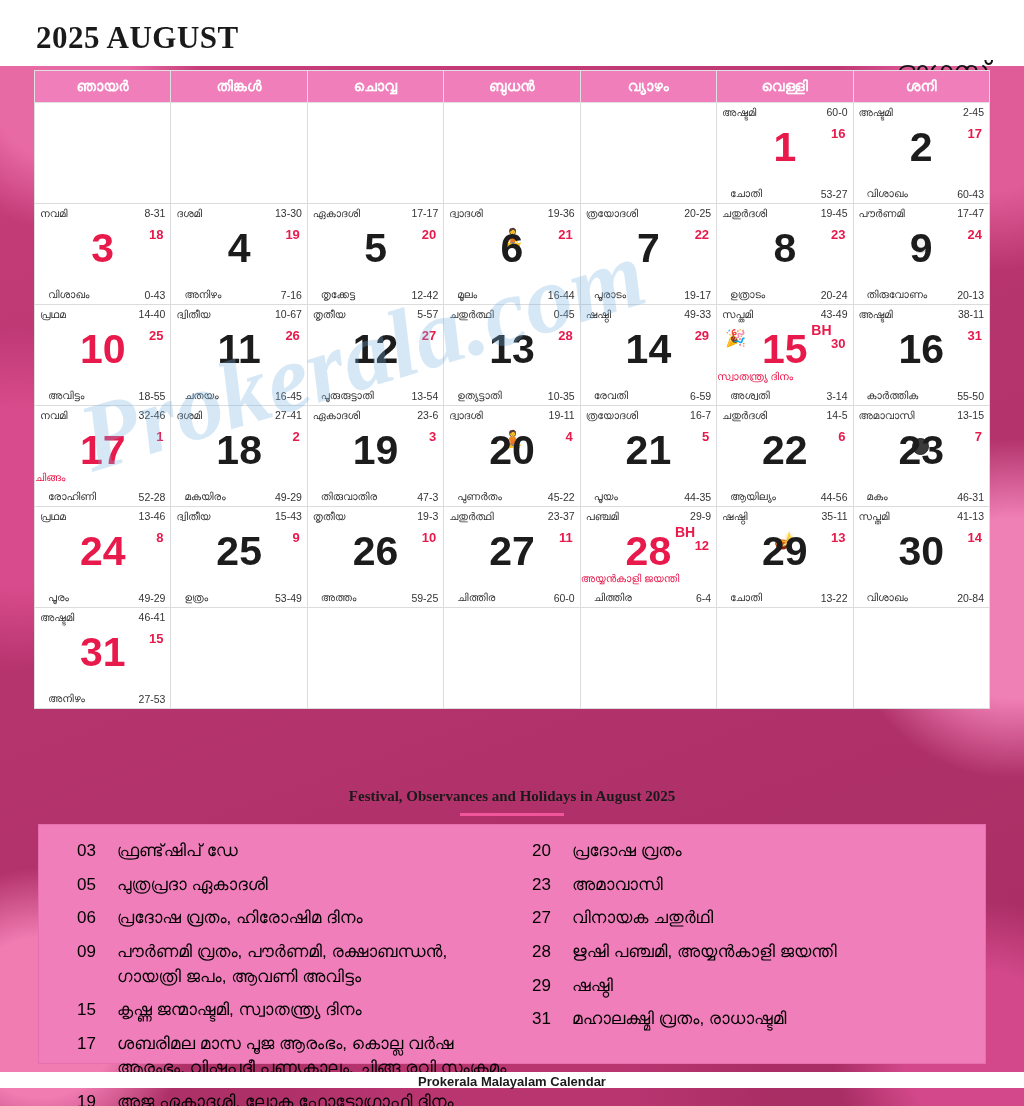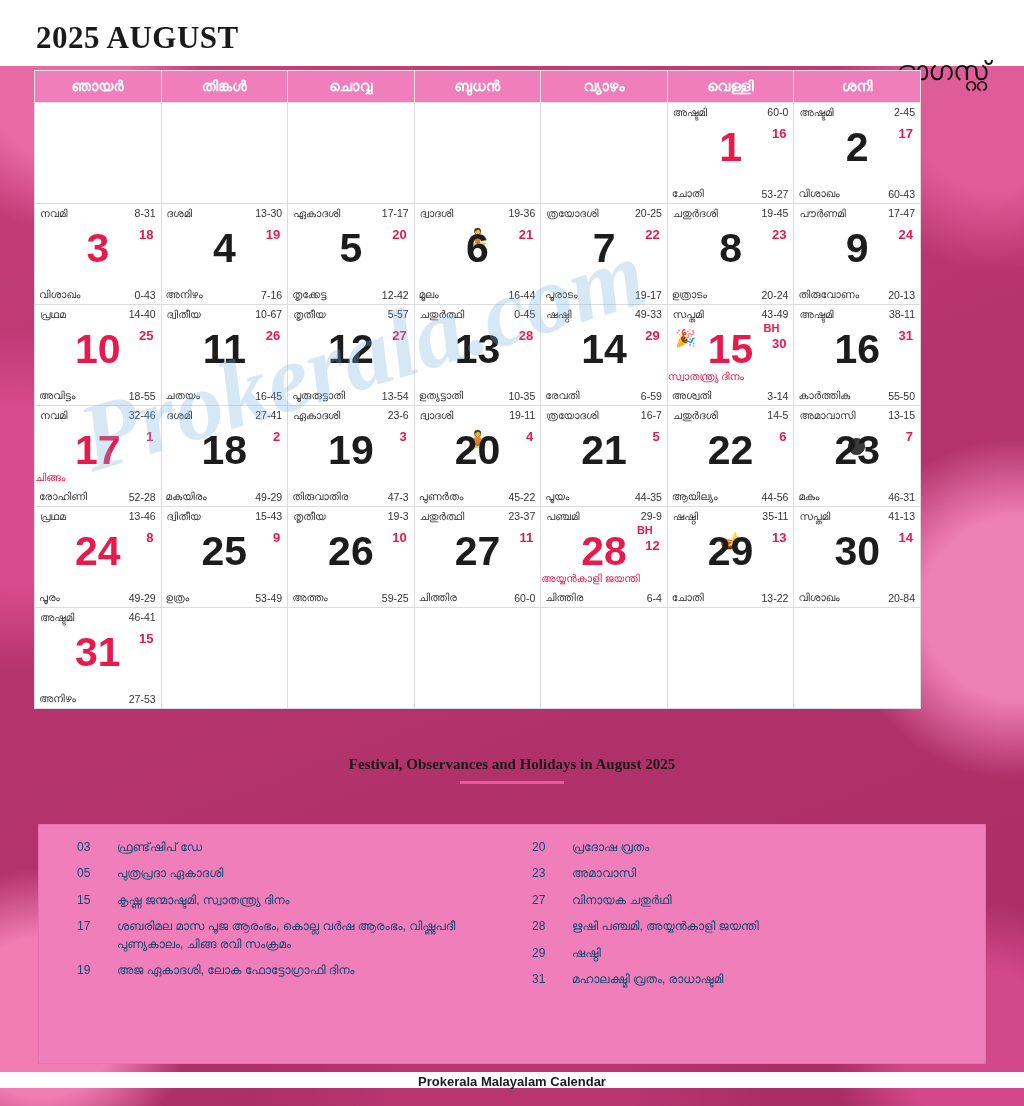--- a/index.html
+++ b/index.html
@@ -44,21 +44,21 @@
   }
   .mal-month-name {
     position: absolute; right: 34px; top: 16px;
     font-size: 27px; font-weight: normal; color: #111; margin-top: 40px;
   }
 
   
   .cal-wrap {
     position: absolute; top: 70px; left: 34px; width: 956px;
   }
-  table.cal { border-collapse: collapse; width: 887px; table-layout: fixed; background: #fff; }
+  table.cal { border-collapse: collapse; width: 956px; table-layout: fixed; background: #fff; }
   table.cal th {
     background: #f07ebb;
     color: #fff;
     font-size: 14.5px;
     font-weight: bold;
     height: 32px;
     border: 1px solid #e0e0e0;
     letter-spacing: .2px;
   }
   table.cal td {
@@ -66,38 +66,38 @@
     height: 101px;
     vertical-align: top;
     padding: 0;
     position: relative;
     background: #fff;
   }
   td.empty { background: #fff; }
 
   .nak-top { position: absolute; top: 3px; left: 5px; font-size: 10.5px; color: #333; }
   .nak-top-r { position: absolute; top: 3px; right: 5px; font-size: 10.5px; color: #333; }
-  .nak-bot { position: absolute; bottom: 3px; left: 4px; font-size: 10.5px; color: #333; }
+  .nak-bot { position: absolute; bottom: 3px; left: 13px; font-size: 10.5px; color: #333; }
   .nak-bot-r { position: absolute; bottom: 3px; right: 5px; font-size: 10.5px; color: #333; }
 
   .daynum {
     position: absolute; top: 20px; left: 0; right: 0;
     text-align: center;
     font-size: 41px; font-weight: bold; color: #1c1c1c;
     font-family: "Liberation Sans", sans-serif;
     line-height: 48px;
   }
   .daynum.red { color: #e8194b; }
   .mal-num {
     position: absolute; top: 23px; right: 7px;
     font-size: 13px; color: #e8194b; font-weight: bold;
   }
   .bh {
-    position: absolute; top: 17px; right: 14px;
-    font-size: 11px; color: #e8194b; font-weight: bold; padding-left: 23px;
+    position: absolute; top: 17px; right: 21px;
+    font-size: 14px; color: #e8194b; font-weight: bold; padding-left: 23px;
   }
   .bh + .mal-num { top: 31px; }
   .fest-label {
     position: absolute; bottom: 22px; left: 0; right: 0;
     text-align: left; font-size: 10.5px; color: #e8194b;
   }
   .moon {
     position: absolute; top: 32px; left: 50%; margin-left: -9px;
     width: 17px; height: 17px; border-radius: 50%;
   }
@@ -114,21 +114,21 @@
     position: absolute; left: 70px; top: 300px;
     font-family: "Liberation Serif", serif;
     font-size: 96px; font-style: italic; font-weight: bold;
     color: rgba(120, 180, 225, 0.30);
     transform: rotate(-17deg);
     pointer-events: none; white-space: nowrap;
   }
 
   
   .fest-heading {
-    position: absolute; left: 0; right: 0; top: 756px;
+    position: absolute; left: 0; right: 0; top: 788px;
     text-align: center;
     font-family: "Liberation Serif", serif;
     font-size: 15px; font-weight: bold; color: #1a1a1a;
   }
   .fest-heading::after {
     content: ""; display: block; width: 104px; height: 3px;
     background: #f0569c; margin: 8px auto 0;
   }
   .fest-strip-bg {
     position: absolute; left: 0; right: 0; top: 748px; height: 76px;
@@ -136,21 +136,21 @@
   }
 
   
   .fest-box {
     position: absolute; left: 38px; top: 824px; width: 948px; height: 240px;
     background: #f07ebb; border: 1px solid #e76fb1;
     padding: 14px 18px 10px 18px;
     display: flex;
   }
   .fest-col { width: 50%; padding-left: 20px; }
-  .fest-row { display: flex; font-size: 12px; color: #0c4a6e; margin-bottom: 9px; line-height: 1.45; }
+  .fest-row { display: flex; font-size: 17px; color: #000000; margin-bottom: 9px; line-height: 1.45; }
   .fest-day { width: 40px; flex: 0 0 40px; text-align: left; }
   .fest-text { flex: 1; }
 
   .footer {
     position: absolute; left: 0; right: 0; top: 1072px; height: 16px;
     background: #ffffff;
     text-align: center;
     font-size: 13px; font-weight: bold; color: #1a1a1a;
     line-height: 20px;
   }
@@ -476,20 +476,28 @@
     <div class="fest-col" id="fest-left">
         <div class="fest-row">
           <div class="fest-day">03</div>
           <div class="fest-text">ഫ്രണ്ട്‌ഷിപ് ഡേ</div>
         </div>
         <div class="fest-row">
           <div class="fest-day">05</div>
           <div class="fest-text">പുത്രപ്രദാ ഏകാദശി</div>
         </div>
         <div class="fest-row">
+          <div class="fest-day">06</div>
+          <div class="fest-text">പ്രദോഷ വ്രതം, ഹിരോഷിമ ദിനം</div>
+        </div>
+        <div class="fest-row">
+          <div class="fest-day">09</div>
+          <div class="fest-text">പൗർണമി വ്രതം, പൗർണമി, രക്ഷാബന്ധൻ, ഗായത്രി ജപം, ആവണി അവിട്ടം</div>
+        </div>
+        <div class="fest-row">
           <div class="fest-day">15</div>
           <div class="fest-text">കൃഷ്ണ ജന്മാഷ്ടമി, സ്വാതന്ത്ര്യ ദിനം</div>
         </div>
         <div class="fest-row">
           <div class="fest-day">17</div>
           <div class="fest-text">ശബരിമല മാസ പൂജ ആരംഭം, കൊല്ല വർഷ ആരംഭം, വിഷ്ണുപദീ പുണ്യകാലം, ചിങ്ങ രവി സംക്രമം</div>
         </div>
         <div class="fest-row">
           <div class="fest-day">19</div>
           <div class="fest-text">അജ ഏകാദശി, ലോക ഫോട്ടോഗ്രാഫി ദിനം</div>

